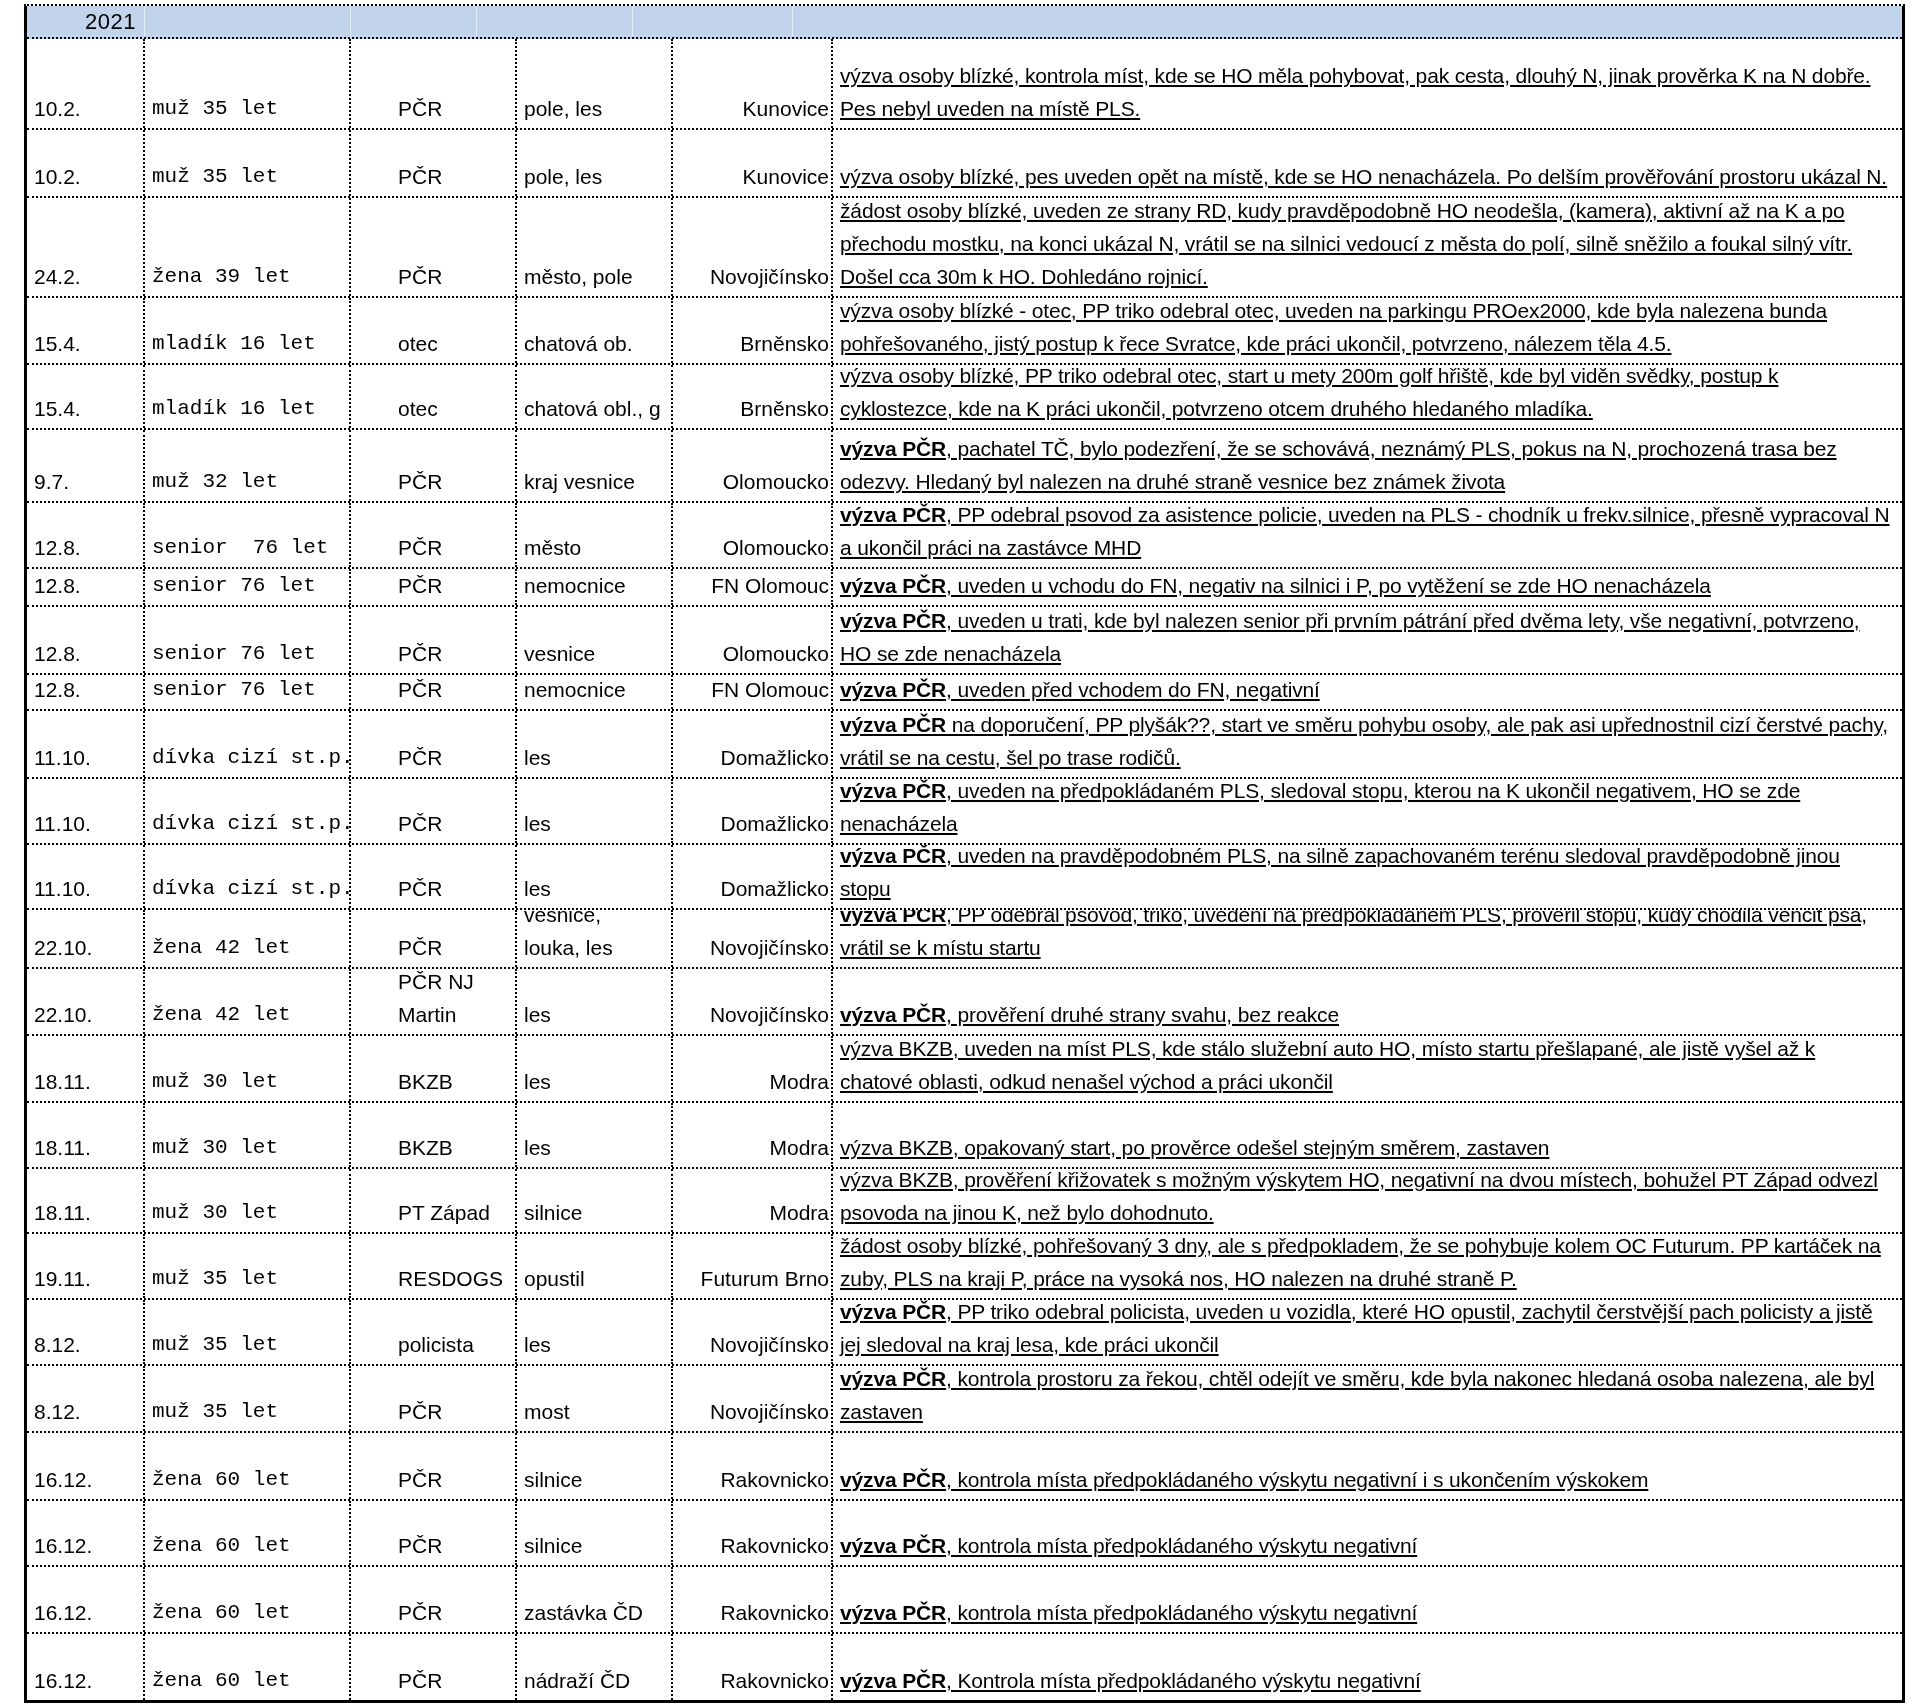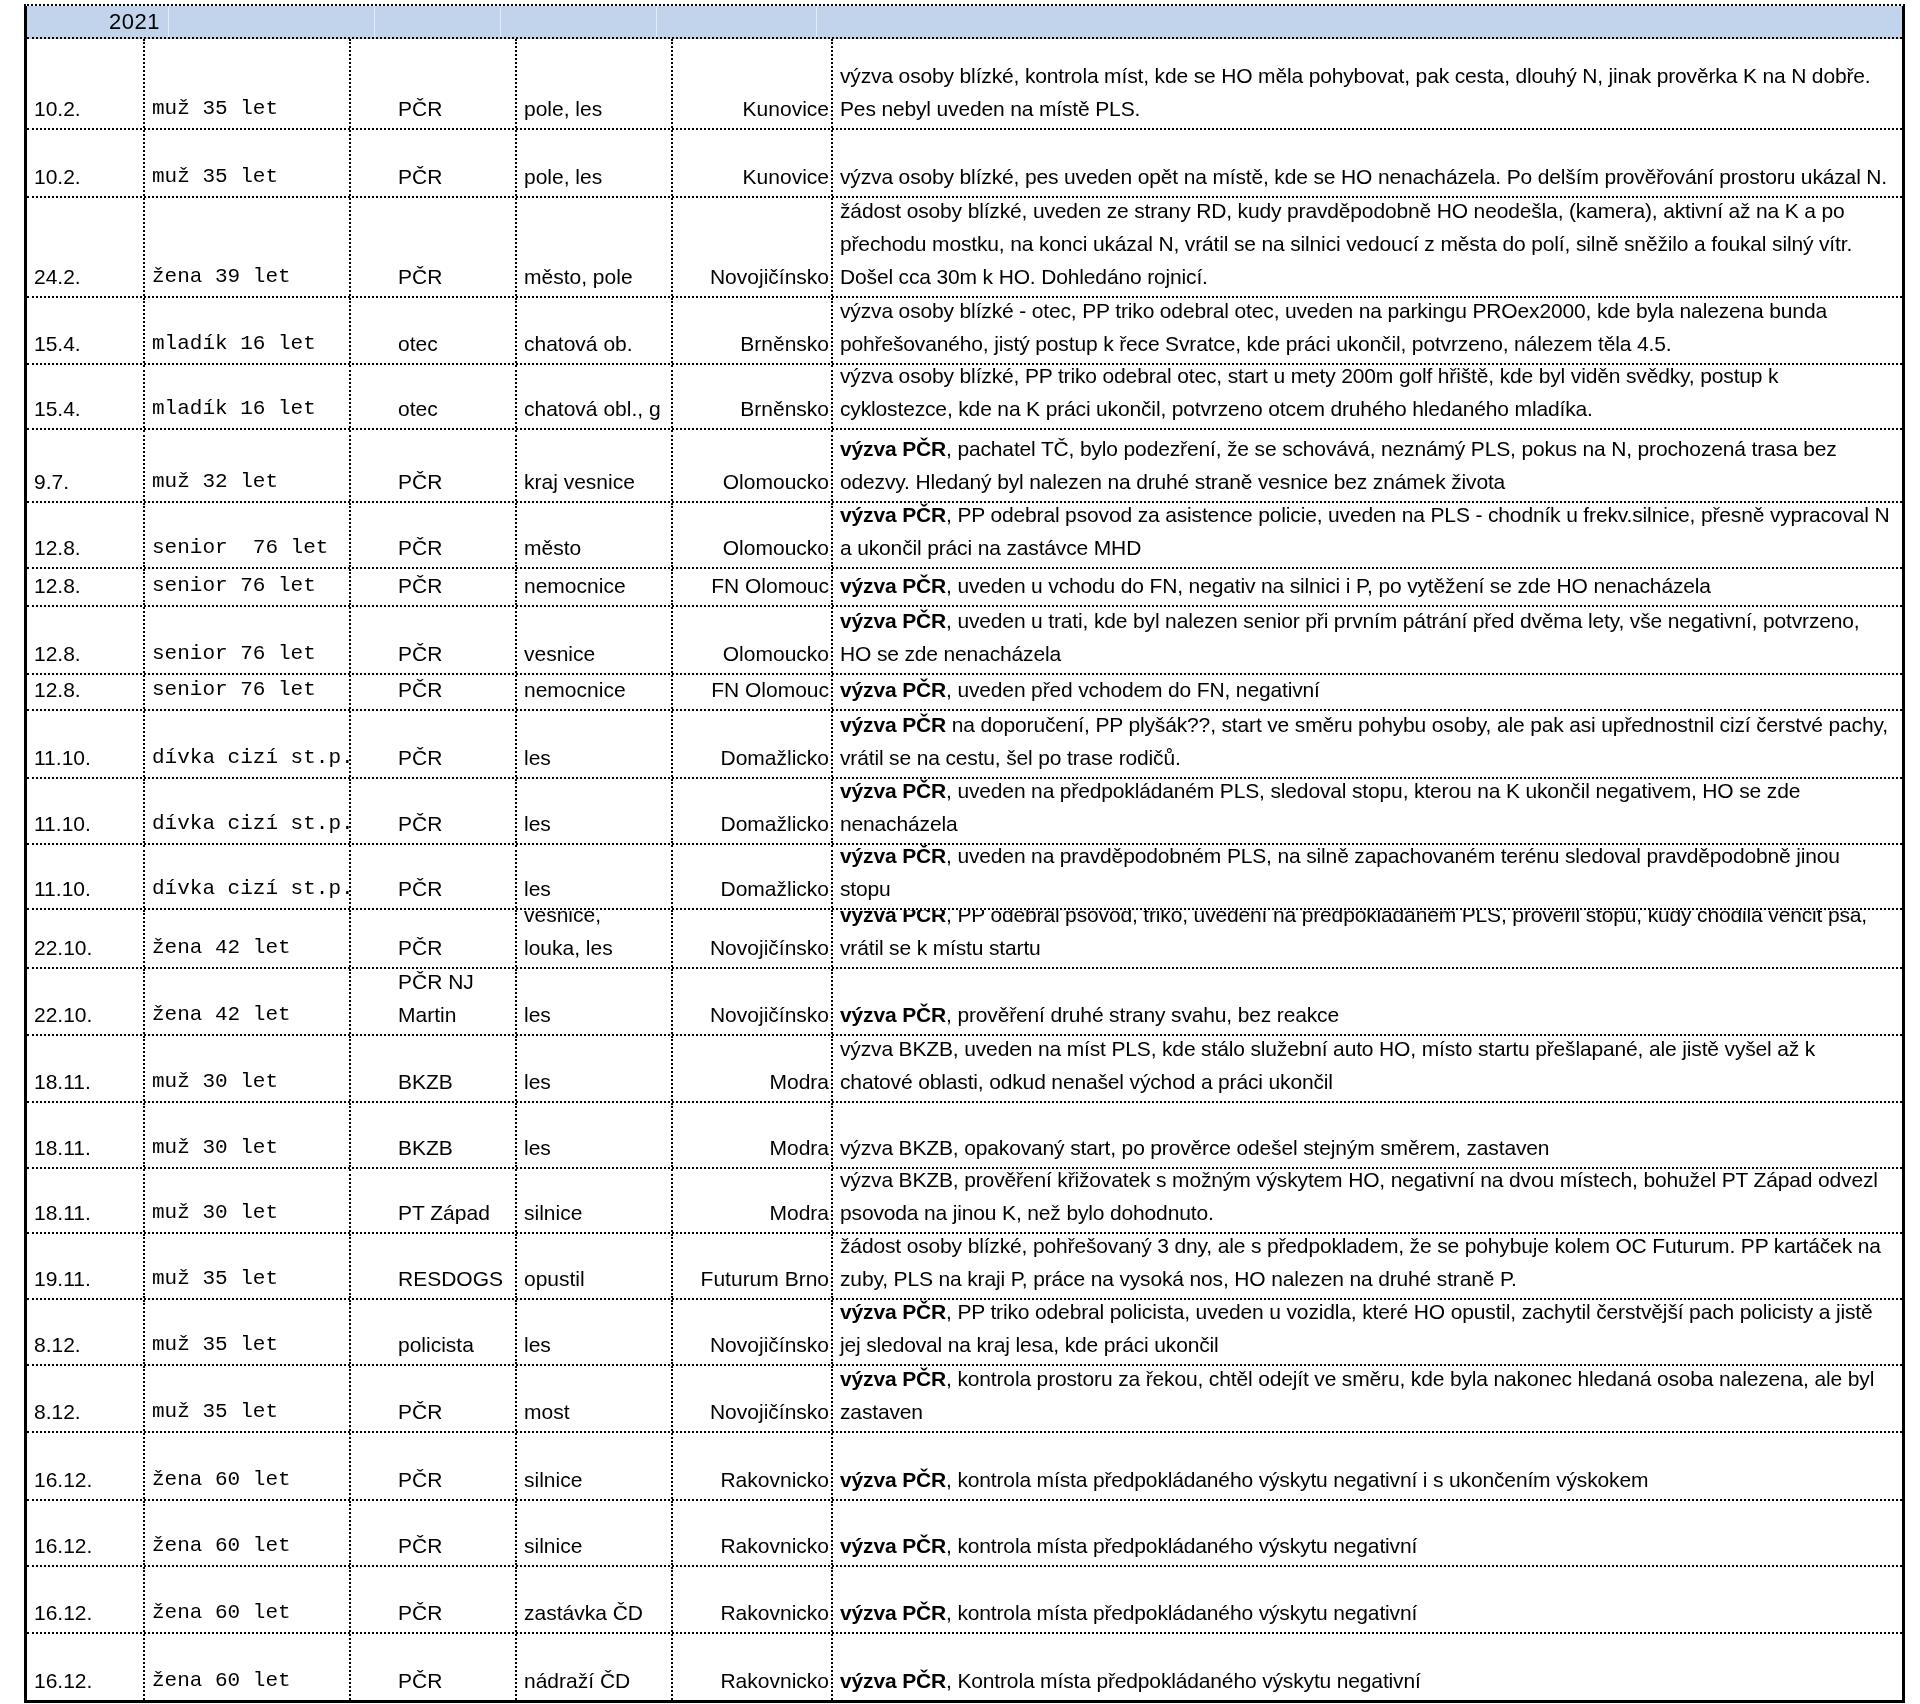--- a/index.html
+++ b/index.html
@@ -57,28 +57,28 @@
     font-size:21px;
     line-height:33px;
     white-space:pre;
     overflow:hidden;
   }
   .c-date   {width:118px;}
   .c-person {width:206px;font-family:Liberation Mono, monospace;}
   .c-handler{width:126px;margin-left:40px;}
   .c-place  {width:156px;}
   .c-area   {width:160px;text-align:right;}
-  .c-desc   {flex:1;border-right:none;white-space:normal;letter-spacing:-0.15px;padding-right:10px;}
+  .c-desc   {flex:1;border-right:none;white-space:normal;letter-spacing:-0.15px;padding-right:10px;text-decoration:underline;}
   .c-desc b {font-weight:bold;}
 </style>
 </head>
 <body>
 
 <div class="table-wrap">
-  <div class="hdr" style="background: rgb(194, 212, 236); padding-left: 24px;">
+  <div class="hdr" style="background: rgb(194, 212, 236);">
     <div class="hcell" style="width:118px">
       <span class="year">2021</span>
     </div>
     <div class="hcell" style="width:206px"></div>
     <div class="hcell" style="width:126px"></div>
     <div class="hcell" style="width:156px"></div>
     <div class="hcell" style="width:160px"></div>
     <div class="hcell" style="flex:1"></div>
   </div>
   <div>

